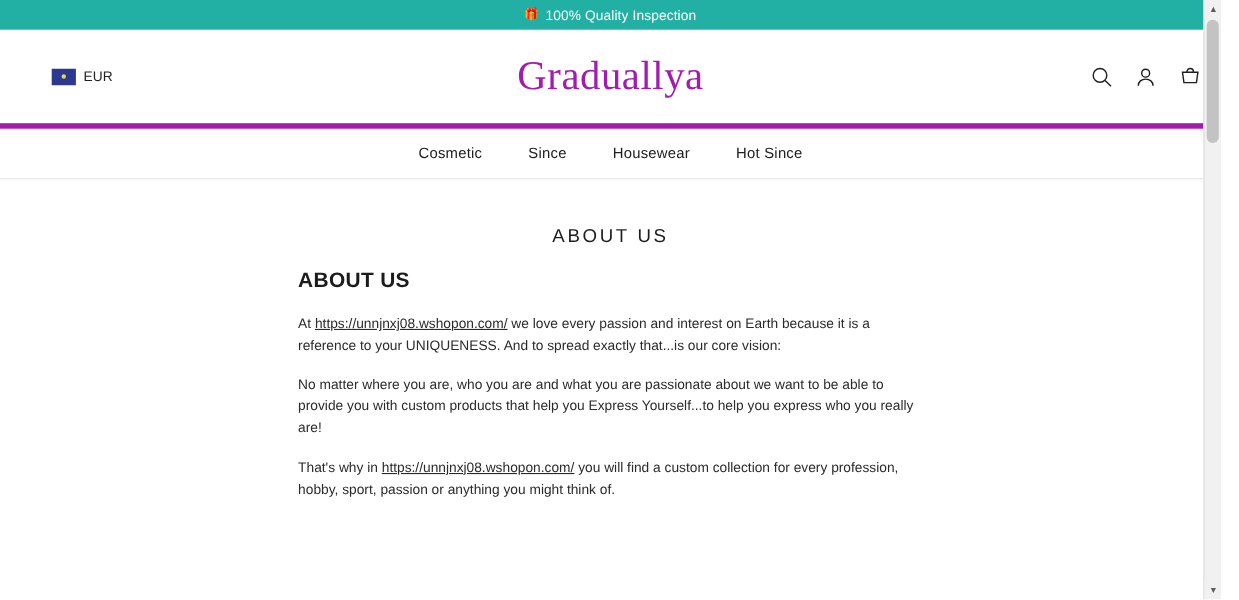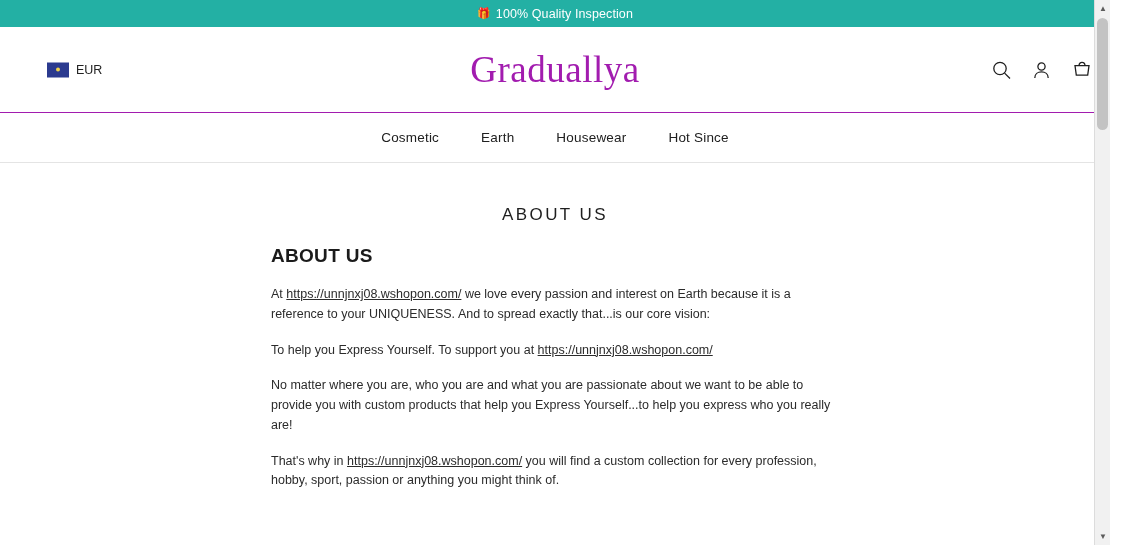--- a/index.html
+++ b/index.html
@@ -85,21 +85,21 @@
     top: 50%;
     transform: translateY(-50%);
     display: flex;
     align-items: center;
     gap: 21px;
   }
   .header-icons svg { display: block; }
   
   .nav {
     height: 51px;
-    border-top: 1px solid #a21caf;
+    border-top: 5px solid #a21caf;
     border-bottom: 1px solid #e4e4e4;
     display: flex;
     align-items: center;
     justify-content: center;
     gap: 42px;
   }
   .nav a {
     font-size: 13.5px;
     color: #202020;
     text-decoration: none;
@@ -198,33 +198,32 @@
         <svg width="20" height="19" viewBox="0 0 20 19" fill="none" stroke="#1f1f1f" stroke-width="1.3">
           <path d="M3 5.2h14l-1.3 9.4H4.3z"></path>
             <path d="M7 5.2c0-2 1.3-3.4 3-3.4s3 1.4 3 3.4"></path>
         </svg>
       </span>
     </div>
   </div>
 
   <div class="nav">
     <a href="#">Cosmetic</a>
-    <a href="#">Earth</a>
+    <a href="#">Since</a>
     <a href="#">Housewear</a>
     <a href="#">Hot Since</a>
   </div>
 
   <div class="page-title">ABOUT US</div>
 
   <div class="content">
     <h2>ABOUT US</h2>
 
     <p><span>At </span><a href="#">https://unnjnxj08.wshopon.com/</a><span> we love every passion and interest on Earth because it is a reference to your UNIQUENESS. And to spread exactly that...is our core vision:</span></p>
 
-    <p><span>To help you Express Yourself. To support you at </span><a href="#">https://unnjnxj08.wshopon.com/</a></p>
 
 
     <p>No matter where you are, who you are and what you are passionate about we want to be able to provide you with custom products that help you Express Yourself...to help you express who you really are!</p>
 
     <p><span>That's why in </span><a href="#">https://unnjnxj08.wshopon.com/</a><span>  you will find a custom collection for every profession, hobby, sport, passion or anything you might think of.</span></p>
 
   </div>
 
   <div class="scrollbar">
     <div class="sb-arrow">▲</div>

